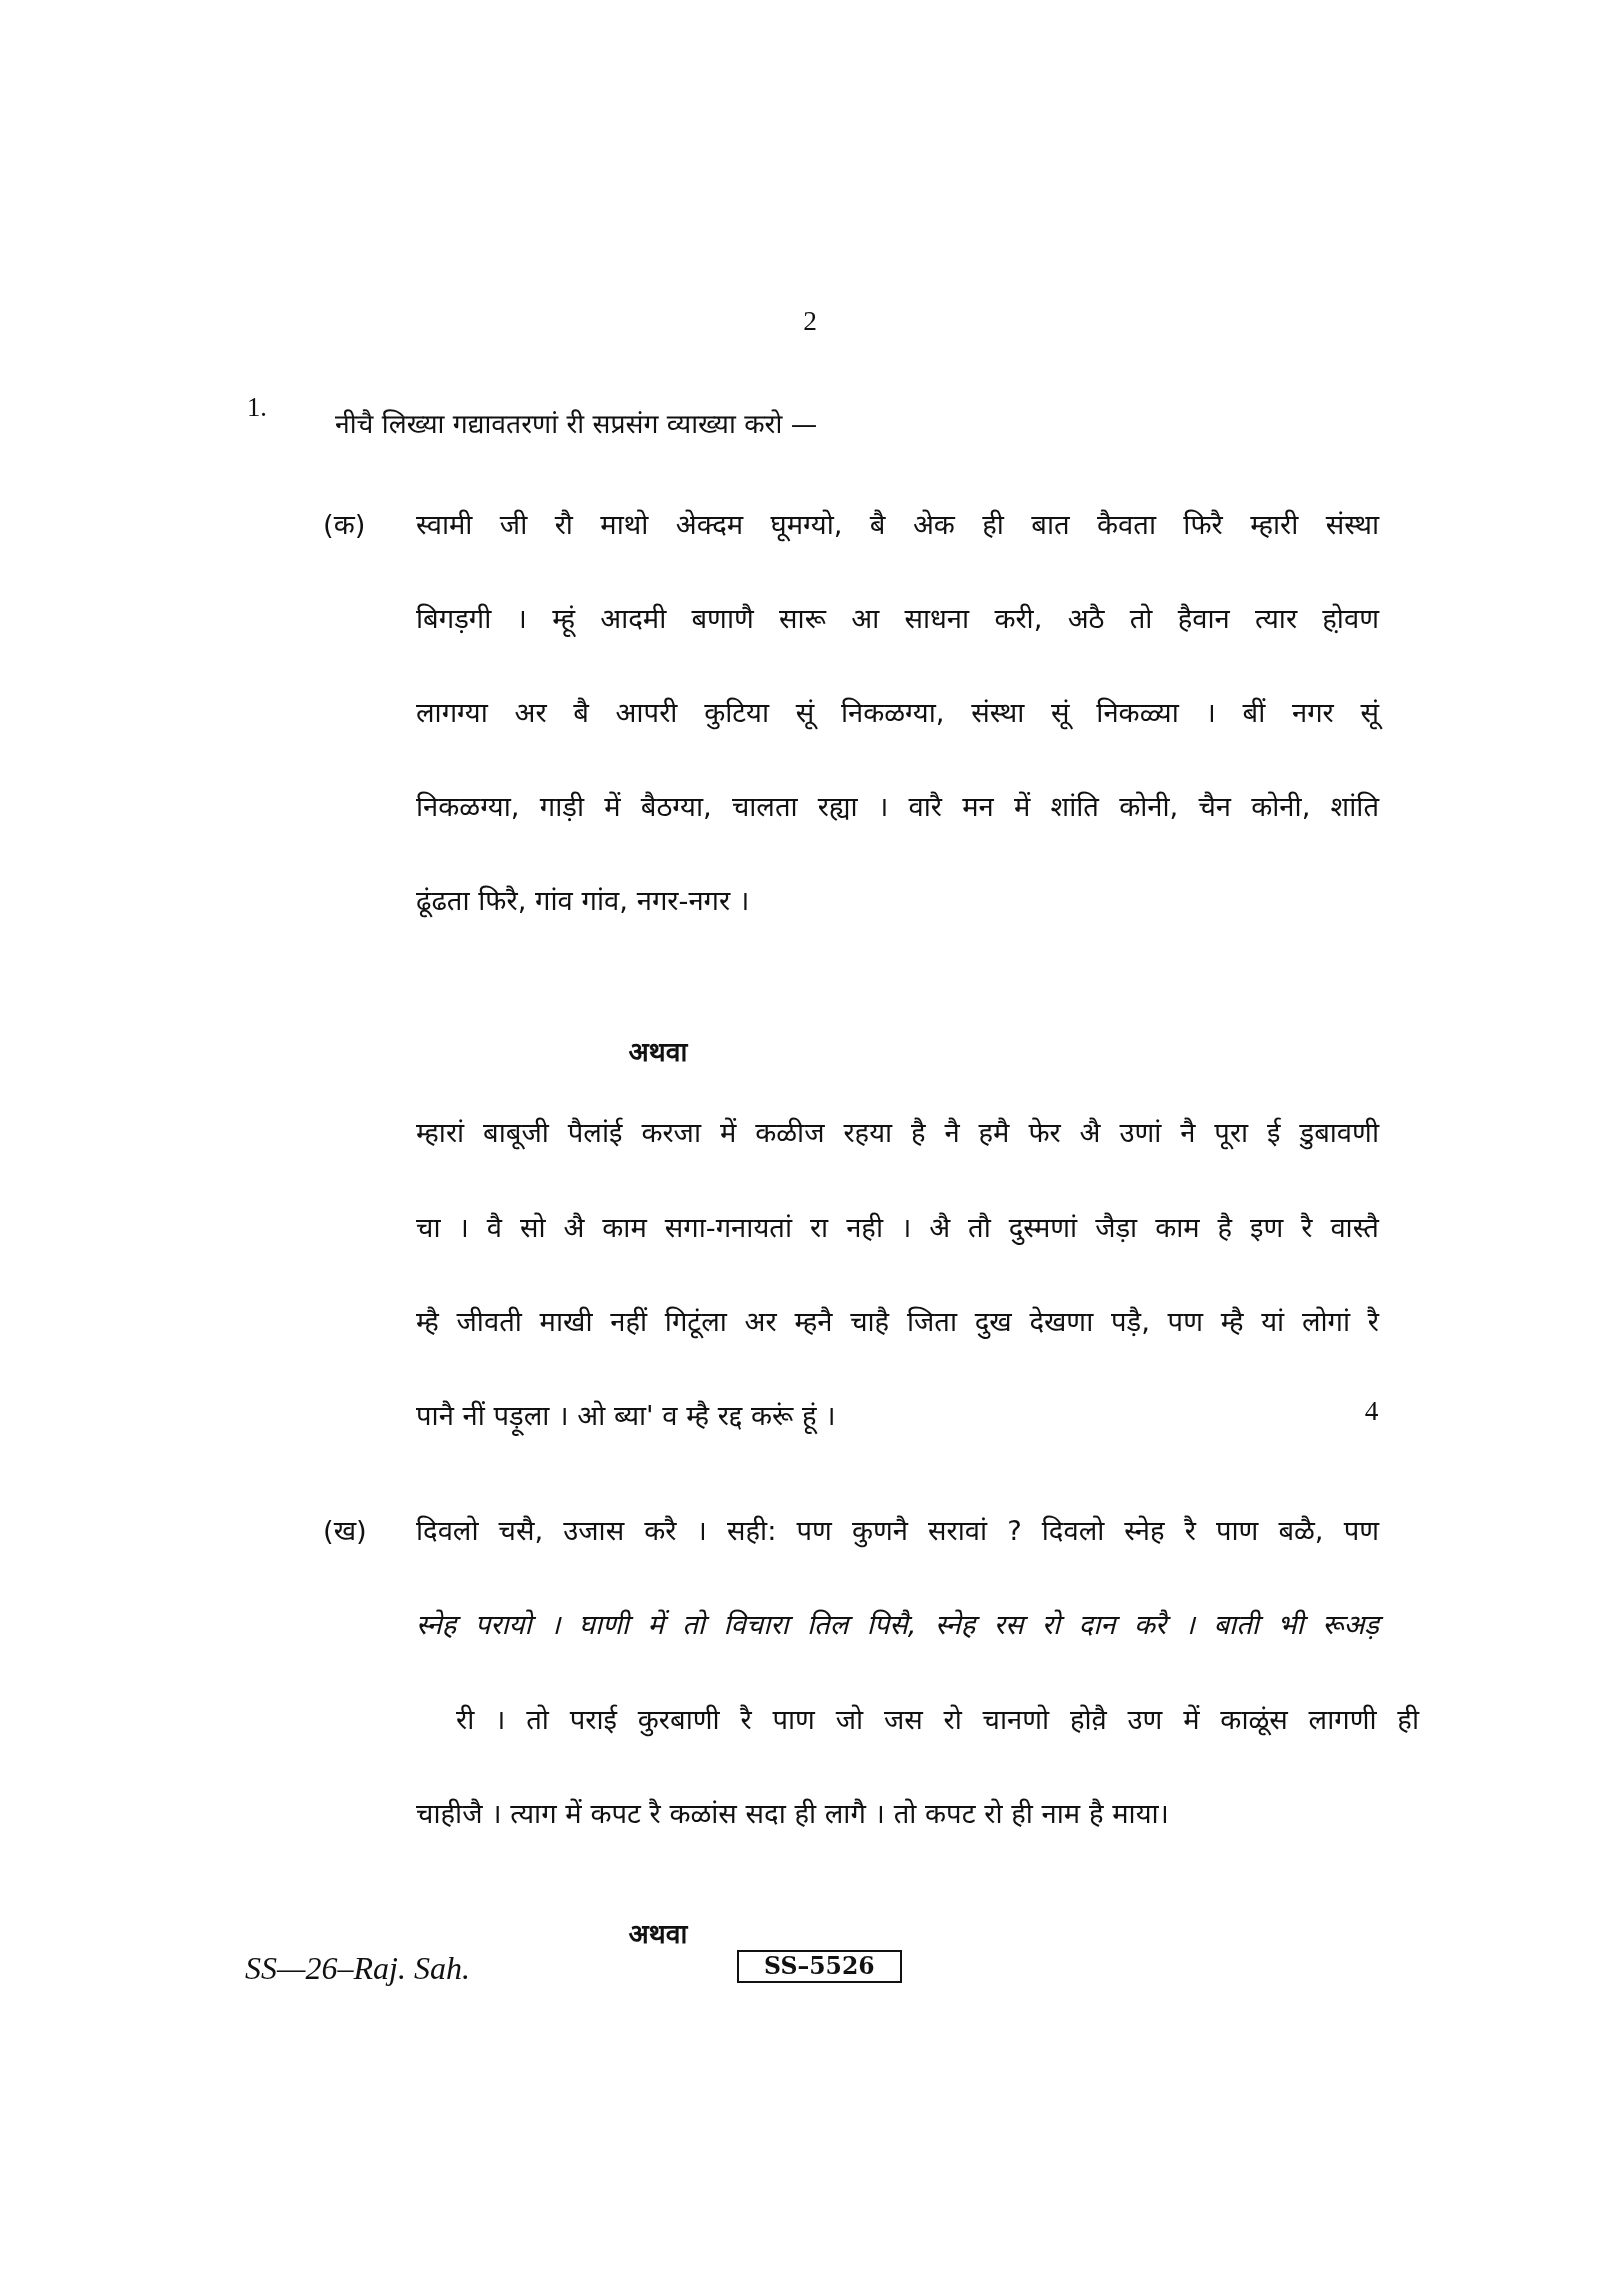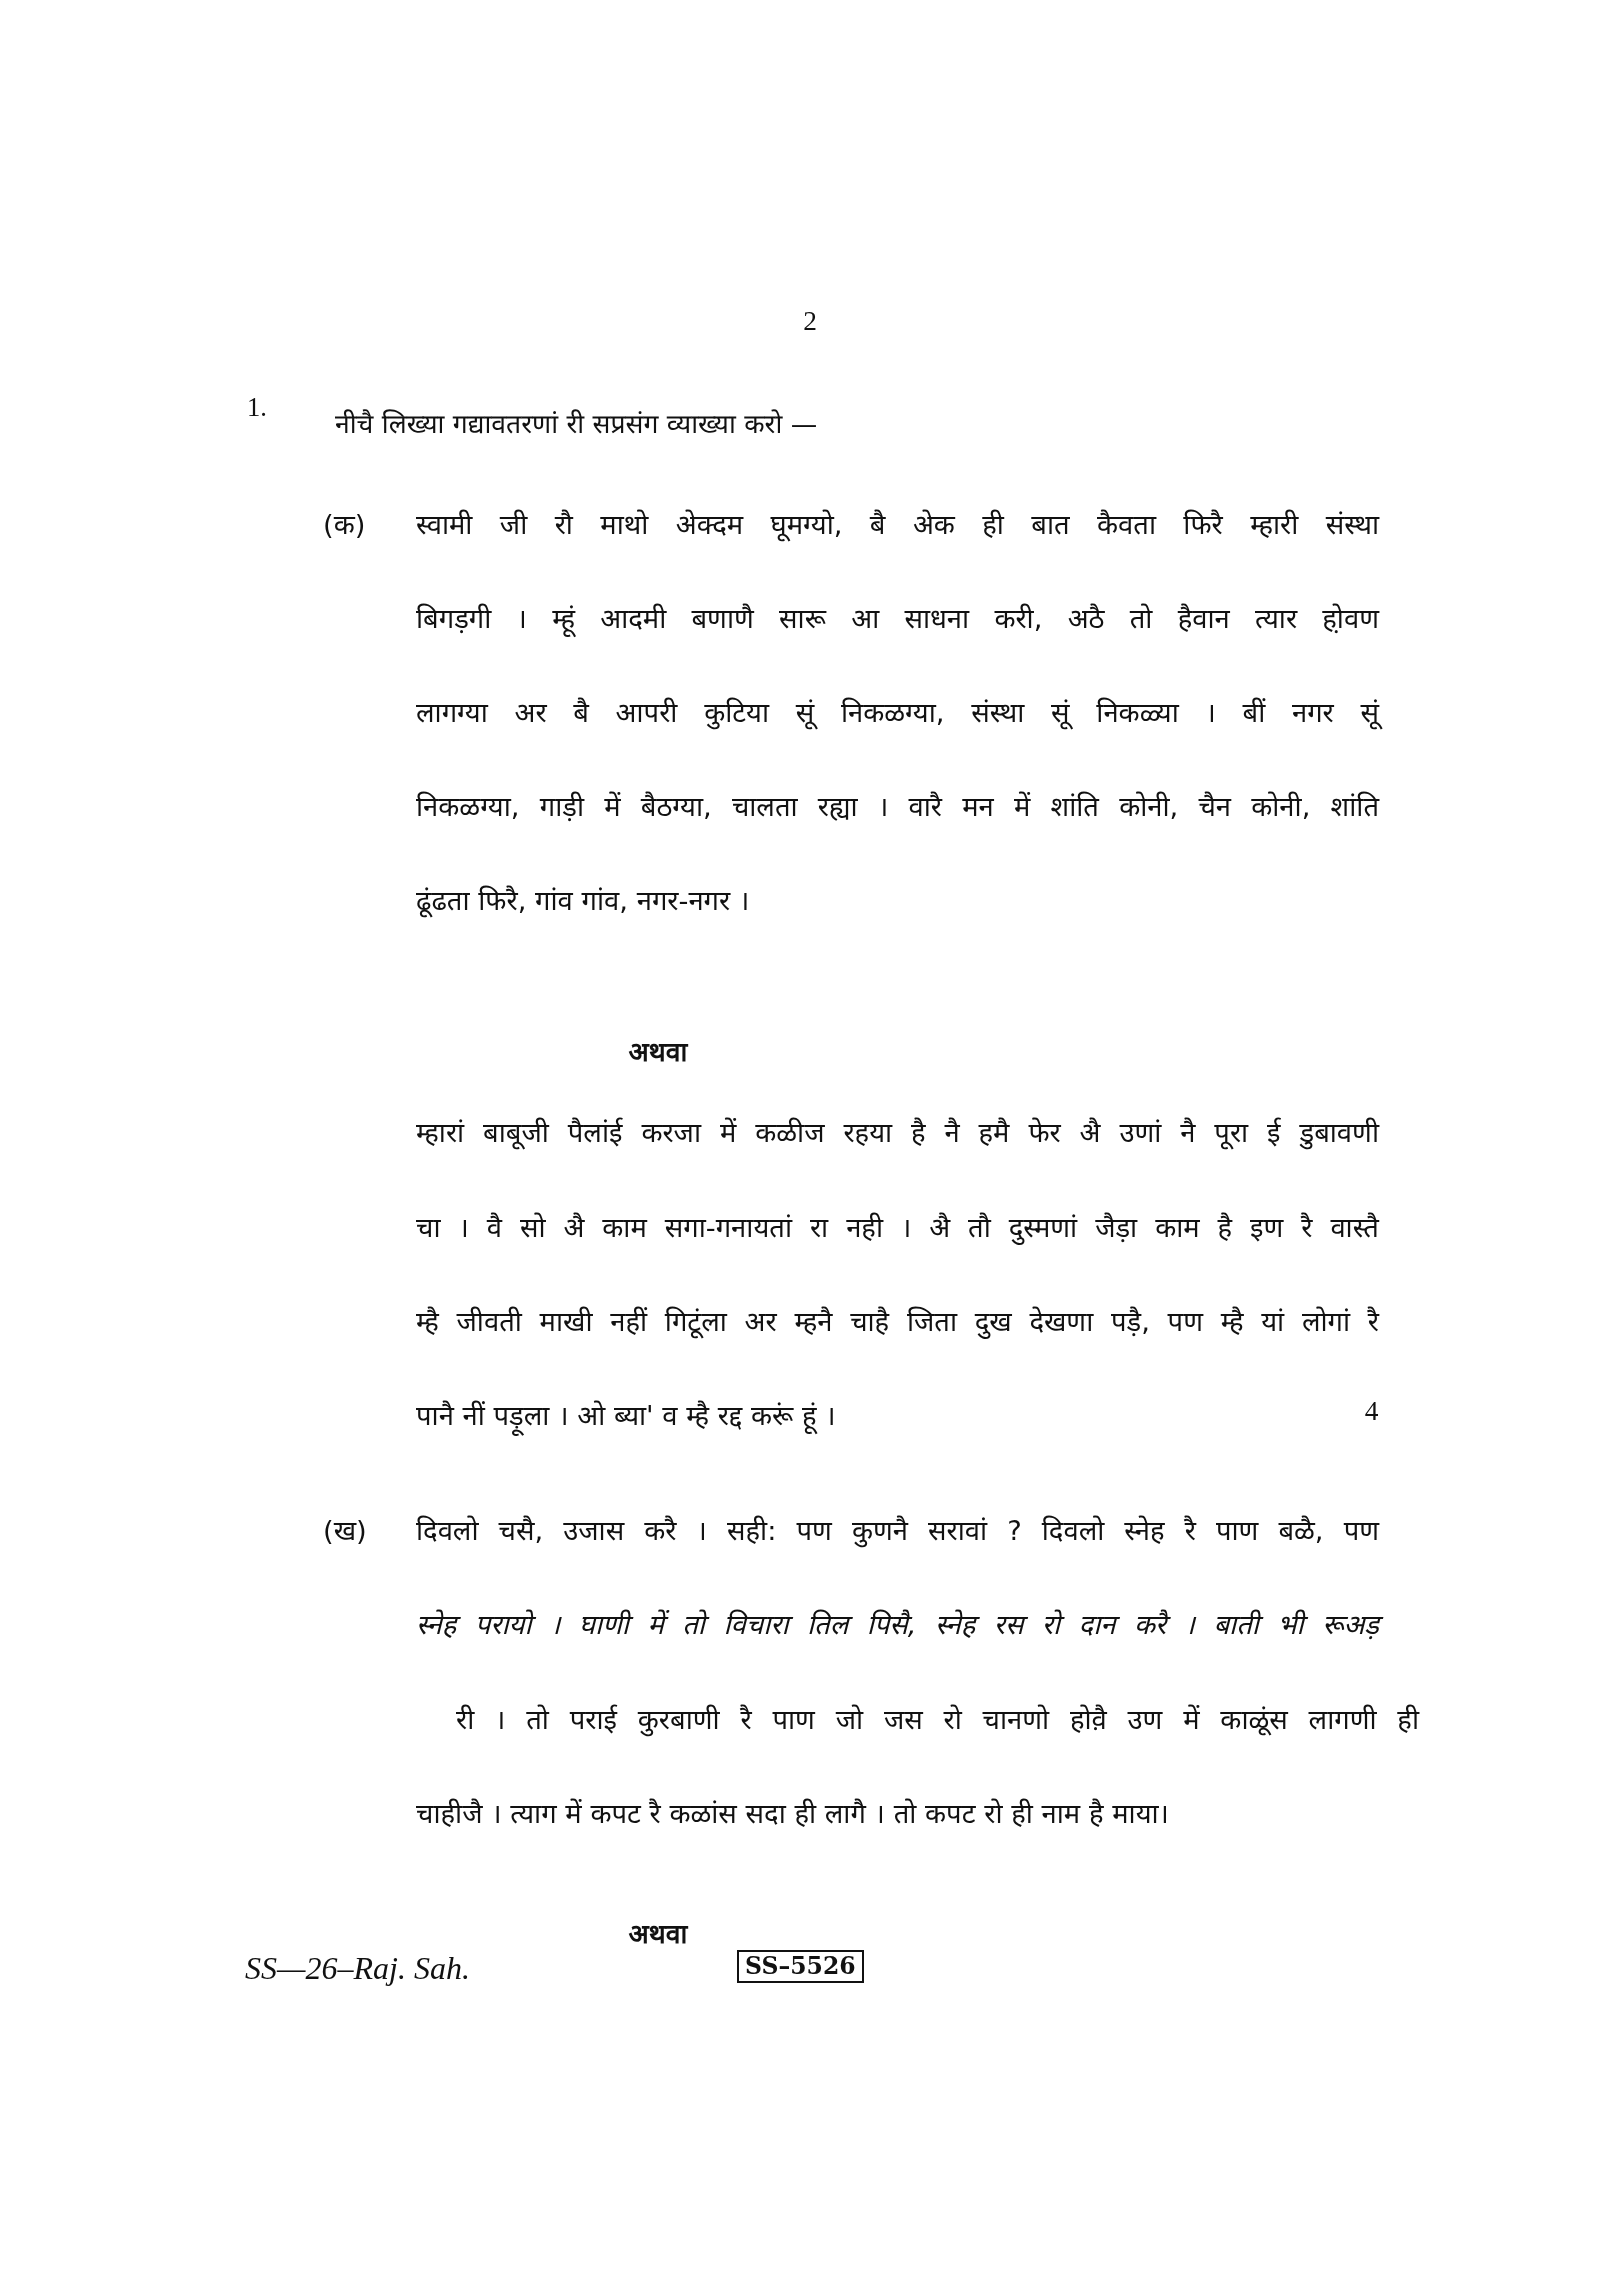--- a/index.html
+++ b/index.html
@@ -68,21 +68,21 @@
     }
     .footer-left {
       left: 245px; top: 1950px;
       font-size: 32px;
       font-style: italic;
       font-family: "Liberation Serif", serif;
     }
     .footer-code {
       left: 737px; top: 1950px;
       border: 2.9px solid #111;
-      padding: 0 6px;
+      padding: 0 25px;
       font-size: 23.5px;
       font-weight: bold;
       line-height: 29px;
       font-family: "DejaVu Serif", serif;
     }
   </style>
 </head>
 <body>
 
 <div>

